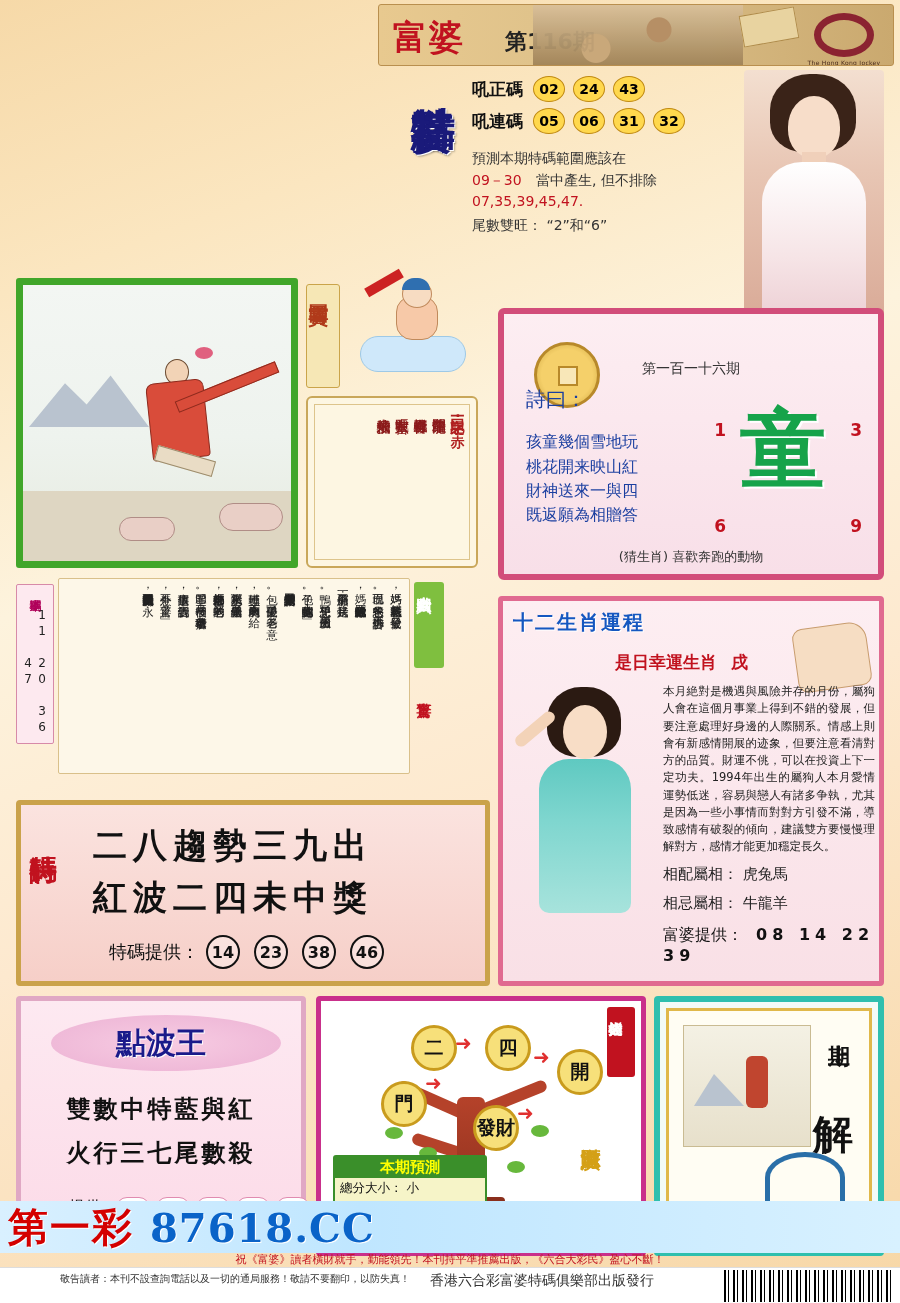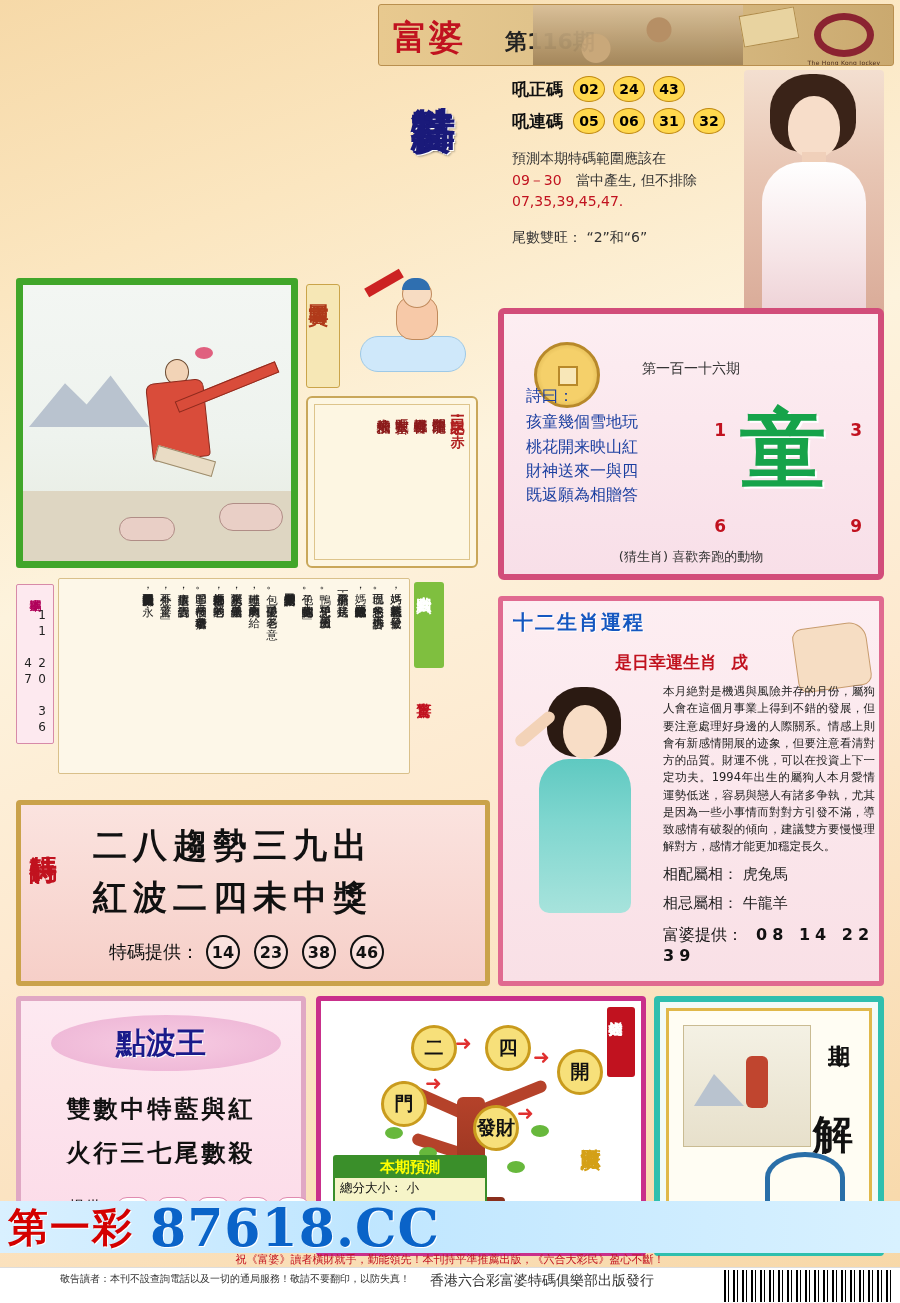--- a/index.html
+++ b/index.html
@@ -42,21 +42,21 @@
   #header .money{position:absolute;right:96px;top:6px;width:54px;height:30px;background:#e8d3a0;
     border:1px solid #b08c4c;transform:rotate(-10deg);}
   #header .jc{position:absolute;right:6px;top:8px;width:86px;height:46px;}
   #header .jc .ring{width:46px;height:30px;border:7px solid #8b2331;border-radius:50%;margin:0 auto;}
   #header .jc .txt{font-size:6px;color:#4a2b1a;text-align:center;margin-top:2px;letter-spacing:.3px;}
   
   #diante{left:410px;top:72px;width:80px;height:220px;}
   #diante .c{font-size:44px;font-weight:bold;color:#1a1a7a;line-height:1.06;text-align:center;
     text-shadow:1px 1px 0 #fff,2px 2px 2px rgba(0,0,0,.25);font-family:"DejaVu Serif","Liberation Serif",serif;}
   
-  #pred{left:512px;top:76px;width:260px;height:216px;color:#222;font-size:14px;}
+  #pred{left:472px;top:76px;width:260px;height:216px;color:#222;font-size:14px;}
   .predrow{display:flex;align-items:center;margin-bottom:6px;}
   .predlbl{font-size:17px;font-weight:bold;color:#111;margin-right:6px;font-family:"DejaVu Serif","Liberation Serif",serif;}
   #pred .line{font-size:14px;line-height:1.55;color:#333;}
   #pred .red{color:#c1121f;}
   
   #lady{right:16px;top:70px;width:140px;height:250px;border-radius:4px;overflow:hidden;
     background:linear-gradient(180deg,#f3dfd0 0%,#e8c6b4 40%,#d9aa97 100%);}
   #lady .hair{position:absolute;left:26px;top:4px;width:86px;height:78px;background:#3a2318;border-radius:46% 46% 38% 38%;}
   #lady .face{position:absolute;left:44px;top:26px;width:52px;height:62px;background:#f7ddc9;border-radius:50% 50% 45% 45%;}
   #lady .body{position:absolute;left:18px;top:92px;width:104px;height:160px;background:linear-gradient(180deg,#fff 0%,#f6e4e6 60%,#eccfd4 100%);border-radius:40px 40px 0 0;}
@@ -95,21 +95,21 @@
   #xuanji{left:498px;top:308px;width:386px;height:272px;background:linear-gradient(180deg,#fdeef2,#f8dfe8);
     border:6px solid #d24d7a;border-radius:6px;}
   #xuanji .head{position:absolute;left:0;top:6px;width:100%;text-align:center;font-size:27px;font-weight:bold;
     color:#0f8a3c;text-shadow:1px 1px 0 #fff;font-family:"DejaVu Serif","Liberation Serif",serif;}
   #xuanji .sub{position:absolute;left:0;top:46px;width:100%;text-align:center;font-size:14px;color:#333;}
   #xuanji .coin{position:absolute;left:30px;top:28px;width:60px;height:60px;border-radius:50%;
     background:radial-gradient(circle,#f5d06a 60%,#caa23c 100%);border:3px solid #b8892a;}
   #xuanji .coin:after{content:"";position:absolute;left:21px;top:21px;width:16px;height:16px;background:#f8e7b8;border:2px solid #b8892a;}
   #xuanji .poem{position:absolute;left:22px;top:70px;width:186px;font-size:16px;line-height:1.52;color:#1b3fa0;
     font-family:"DejaVu Serif","Liberation Serif",serif;}
-  #xuanji .poemhead{color:#1b3fa0;font-size:16px;margin-bottom:2px;}
+  #xuanji .poemhead{color:#1b3fa0;font-size:20px;margin-bottom:16px;}
   #xuanji .big{position:absolute;right:52px;top:78px;font-size:86px;color:#16a34a;font-weight:bold;
     font-family:"DejaVu Serif","Liberation Serif",serif;text-shadow:2px 2px 0 #fff;}
   #xuanji .n{position:absolute;font-size:17px;color:#c1121f;font-weight:bold;}
   #xuanji .n1{right:152px;top:106px;}
   #xuanji .n3{right:16px;top:106px;}
   #xuanji .n6{right:152px;top:202px;}
   #xuanji .n9{right:16px;top:202px;}
   #xuanji .hint{position:absolute;left:0;bottom:8px;width:100%;text-align:center;font-size:13px;color:#333;}
   
   #lucky{left:16px;top:584px;width:38px;height:160px;background:#fde9ef;border:1px solid #d78aa8;border-radius:2px;}
@@ -190,21 +190,21 @@
   #last .ttl{position:absolute;right:18px;top:16px;font-size:22px;font-weight:bold;color:#111;line-height:1.05;text-align:center;
     writing-mode:vertical-rl;text-orientation:upright;}
   #last .big{position:absolute;right:12px;top:18px;font-size:40px;font-weight:bold;color:#111;
     font-family:"DejaVu Serif","Liberation Serif",serif;}
   #last .swirl{position:absolute;right:24px;bottom:38px;width:70px;height:46px;border:5px solid #2a6fa8;border-radius:50% 50% 0 0;border-bottom:none;}
   
   #banner{left:0;bottom:50px;width:100%;height:52px;background:linear-gradient(90deg,#d9f0ff 0%,#bfe6ff 40%,#d8f1ff 100%);
     display:flex;align-items:center;}
   #banner .red{font-size:40px;font-weight:bold;color:#d40000;margin-left:8px;letter-spacing:2px;
     font-family:"DejaVu Serif","Liberation Serif",serif;text-shadow:1px 1px 0 #fff;}
-  #banner .site{font-size:52px;font-weight:bold;color:#0a63c8;margin-left:16px;letter-spacing:1px;
+  #banner .site{font-size:40px;font-weight:bold;color:#0a63c8;margin-left:16px;letter-spacing:1px;
     font-family:"DejaVu Serif","Liberation Serif",serif;text-shadow:1px 1px 0 #fff;}
   #slogan{left:0;bottom:36px;width:100%;text-align:center;font-size:11px;color:#c1121f;}
   #footer{left:0;bottom:0;width:100%;height:36px;background:#fff;border-top:1px solid #ddd;}
   #footer .l{position:absolute;left:60px;top:4px;font-size:10px;color:#333;}
   #footer .r{position:absolute;left:430px;top:4px;font-size:14px;color:#333;font-family:Liberation Serif, serif;}
   #barcode{position:absolute;right:6px;top:2px;width:170px;height:32px;
     background:repeating-linear-gradient(90deg,#000 0 2px,#fff 2px 4px,#000 4px 5px,#fff 5px 9px);}
 </style>
 </head>
 <body>
@@ -237,21 +237,21 @@
     <span class="ball">06</span>
     <span class="ball">31</span>
     <span class="ball">32</span>
   </div>
   <div class="line" style="margin-top:14px">預測本期特碼範圍應該在</div>
   <div class="line">
     <span class="red">09－30</span>
     <span style="margin-left:10px">當中產生, 但不排除</span>
   </div>
   <div class="line red">07,35,39,45,47.</div>
-  <div class="line" style="margin-top:14px">
+  <div class="line" style="margin-top:2px">
     <span>尾數雙旺：</span>
     <span>“2”和“6”</span>
   </div>
 </div>
 
 <div class="abs" id="lady">
   <div class="hair"></div>
   <div class="face"></div>
   <div class="neck"></div>
   <div class="body"></div>

